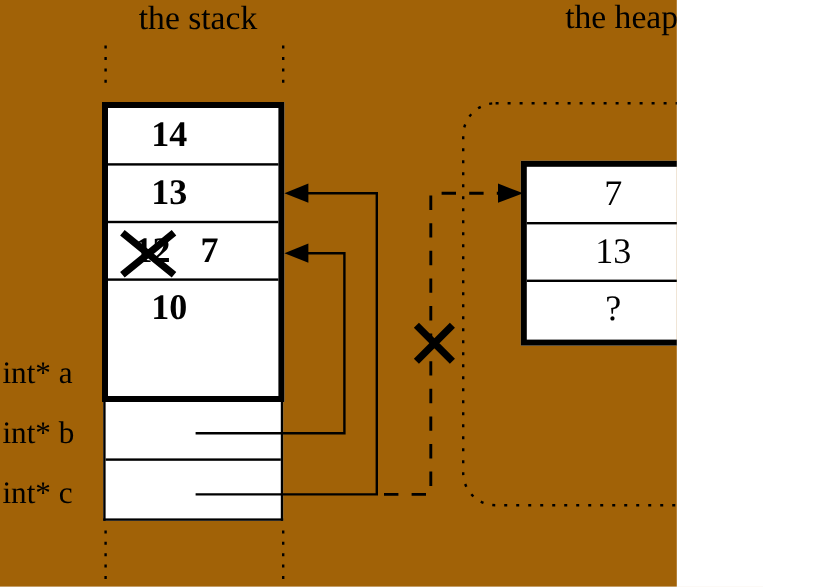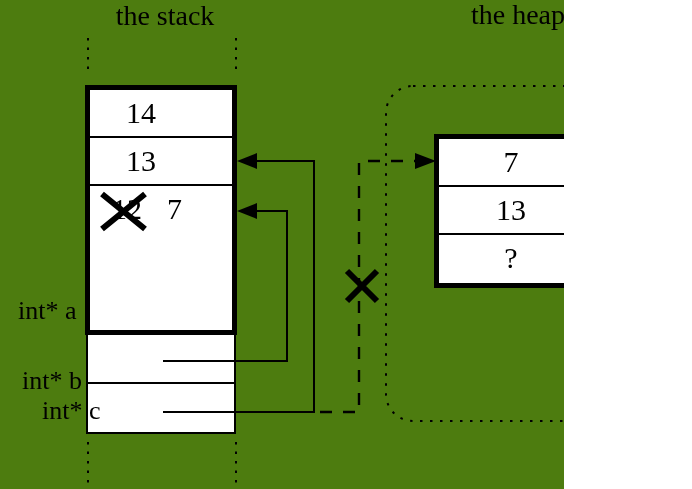--- a/index.html
+++ b/index.html
@@ -1,19 +1,19 @@
 <!DOCTYPE html>
 <html><head>
 <meta charset="utf-8">
 <style>
   html,body { margin:0; padding:0; background:#ffffff; }
   #canvas {
     position: relative;
     width: 564px; height: 489px;
-    background: #4d7c0f;
+    background: #a16207;
     font-family: "Liberation Serif", "DejaVu Serif", serif;
     color: #000;
     overflow: hidden;
   }
   .title {
     position: absolute;
     width: 160px;
     text-align: center;
     font-size: 28px;
     line-height: 30px;
@@ -32,20 +32,21 @@
     background: #fff;
   }
   .stack-row {
     height: 48px;
     box-sizing: border-box;
     border-bottom: 2px solid #000;
     font-size: 30px;
     line-height: 45px;
     padding-left: 36px;
     white-space: nowrap;
+    font-weight: bold;
   }
   .stack-row:last-child { border-bottom: none; }
   .stack-row.crossed { padding-left: 22px; }
   .stack-row.crossed .new-val { margin-left: 25px; }
 
   
   #pointer-cells {
     position: absolute;
     left: 86px; top: 335px;
     width: 150px; height: 99px;
@@ -58,23 +59,23 @@
   .ptr-cell:first-child { border-bottom: 2px solid #000; }
 
   
   .var-label {
     position: absolute;
     left: 2px;
     font-size: 26px;
     line-height: 26px;
     white-space: nowrap;
   }
-  #label-a { top: 298px; margin-left: 16px; }
-  #label-b { top: 368px; margin-left: 20px; }
-  #label-c { top: 398px; margin-left: 40px; }
+  #label-a { top: 298px; }
+  #label-b { top: 348px; }
+  #label-c { top: 398px; }
 
   
   #heap-box {
     position: absolute;
     left: 434px; top: 134px;
     width: 154px; height: 154px;
     border: 5px solid #000;
     box-sizing: border-box;
     background: #fff;
   }
@@ -106,20 +107,23 @@
   <div id="stack-box">
     <div class="stack-row">
       <span>14</span>
     </div>
     <div class="stack-row">
       <span>13</span>
     </div>
     <div class="stack-row crossed">
       <span class="old-val">12</span><span class="new-val">7</span>
     </div>
+    <div class="stack-row">
+      <span>10</span>
+    </div>
   </div>
 
   <div id="pointer-cells">
     <div class="ptr-cell"></div>
     <div class="ptr-cell"></div>
   </div>
 
   <div id="label-a" class="var-label">int* a</div>
   <div id="label-b" class="var-label">int* b</div>
   <div id="label-c" class="var-label">int* c</div>

